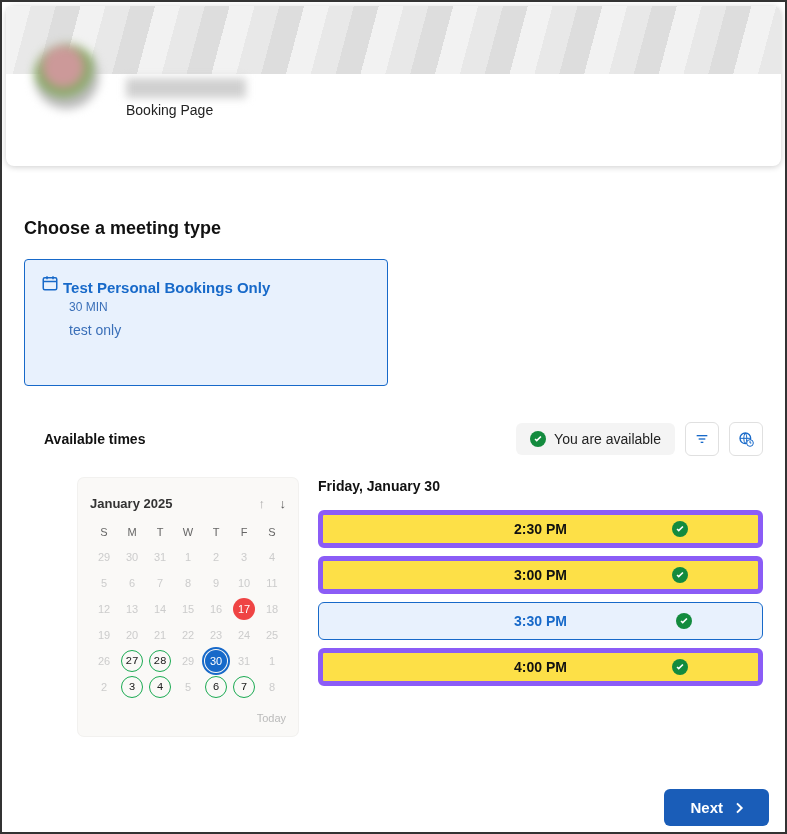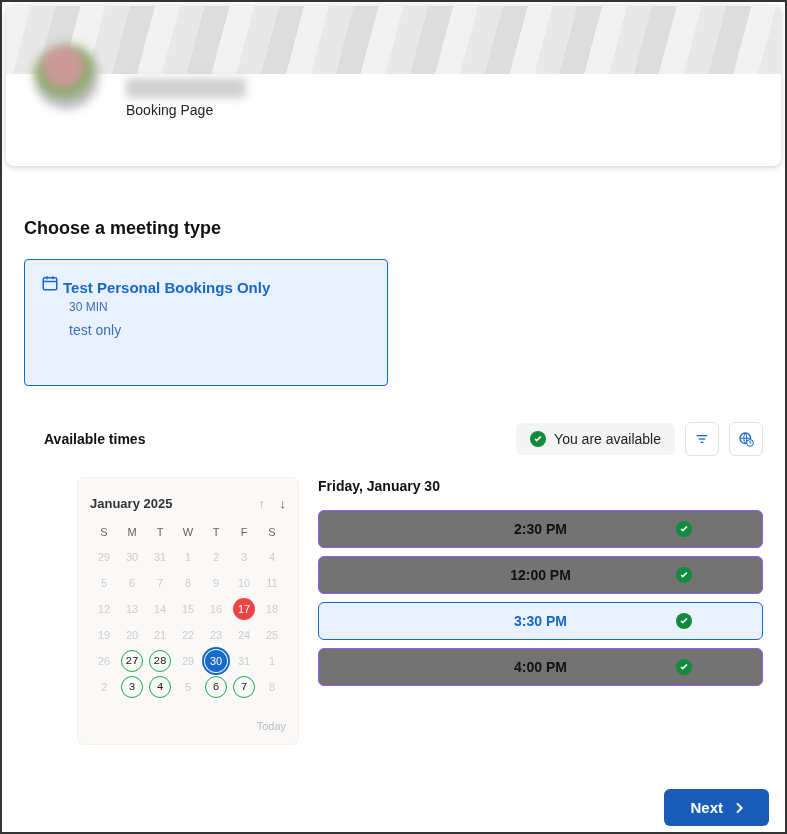--- a/index.html
+++ b/index.html
@@ -104,30 +104,30 @@
     .cal-grid { display:grid; grid-template-columns:repeat(7,1fr); text-align:center; font-size:11px; }
     .cal-grid .dow { color:#666; padding:4px 0 6px 0; }
     .cal-grid .day { padding:4px 0; color:#ccc; height:26px; display:flex; align-items:center; justify-content:center; }
     .cal-grid .day span {
       display:flex;align-items:center;justify-content:center;
       width:22px;height:22px;border-radius:50%;
     }
     .cal-grid .avail span { border:1.4px solid #1aaa52; color:#222;font-family:Liberation Mono, monospace; }
     .cal-grid .today span { background:#ef4444; color:#fff; }
     .cal-grid .selected span { background:#1769c9; color:#fff; outline:2px solid #1769c9; outline-offset:1px; }
-    .cal-footer { text-align:right; font-size:11px; color:#bbb; margin-top:20px; }
+    .cal-footer { text-align:right; font-size:11px; color:#bbb; margin-top:12px; }
 
     .slots { flex:1; }
     .slots-date { font-size:14px; font-weight:600; margin-bottom:16px; }
     .slot {
-      border:1px solid #8b5cf6; border-radius:6px;
+      border:5px solid #8b5cf6; border-radius:6px;
       height:38px; margin-bottom:8px;
       display:flex; align-items:center; justify-content:center;
       position:relative; font-size:14px; font-weight:600;
-      cursor:pointer; background:#737373;
+      cursor:pointer; background:#fde047;
     }
     .slot.selected {
       background:#e8f1fd; border:1.5px solid #1769c9; color:#1769c9;
     }
     .slot .slotcheck {
       position:absolute; right:70px; top:50%; transform:translateY(-50%);
     }
 
     .footer {
       position:absolute; right:16px; bottom:6px;
@@ -354,21 +354,21 @@
             <span>2:30 PM</span>
             <span class="slotcheck">
               <span class="check-ic">
                 <svg width="10" height="10" viewBox="0 0 24 24">
                   <path d="M5 12l4 4 10-10" stroke="#fff" stroke-width="4" fill="none"></path>
                 </svg>
               </span>
             </span>
           </div>
           <div class="slot">
-            <span>12:00 PM</span>
+            <span>3:00 PM</span>
             <span class="slotcheck">
               <span class="check-ic">
                 <svg width="10" height="10" viewBox="0 0 24 24">
                   <path d="M5 12l4 4 10-10" stroke="#fff" stroke-width="4" fill="none"></path>
                 </svg>
               </span>
             </span>
           </div>
           <div class="slot selected">
             <span>3:30 PM</span>

